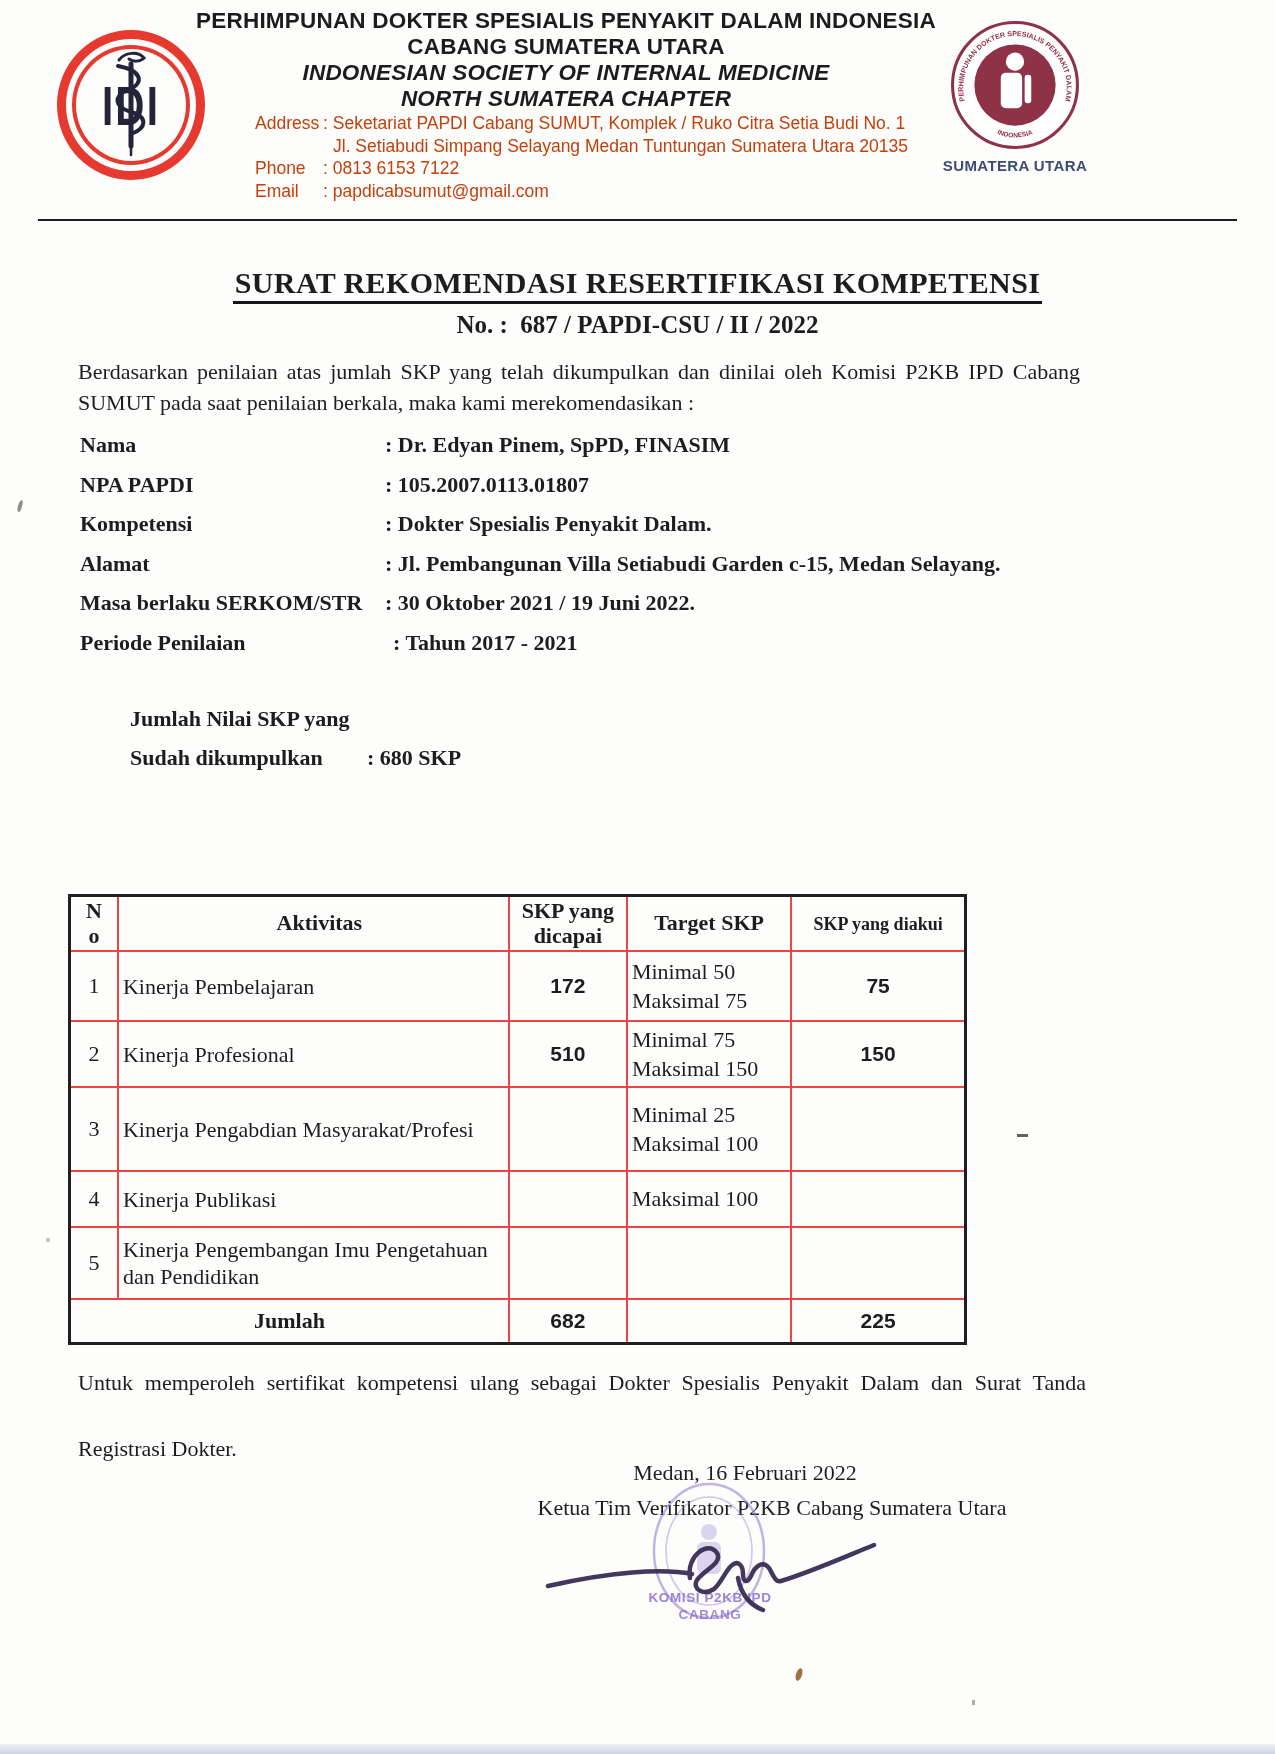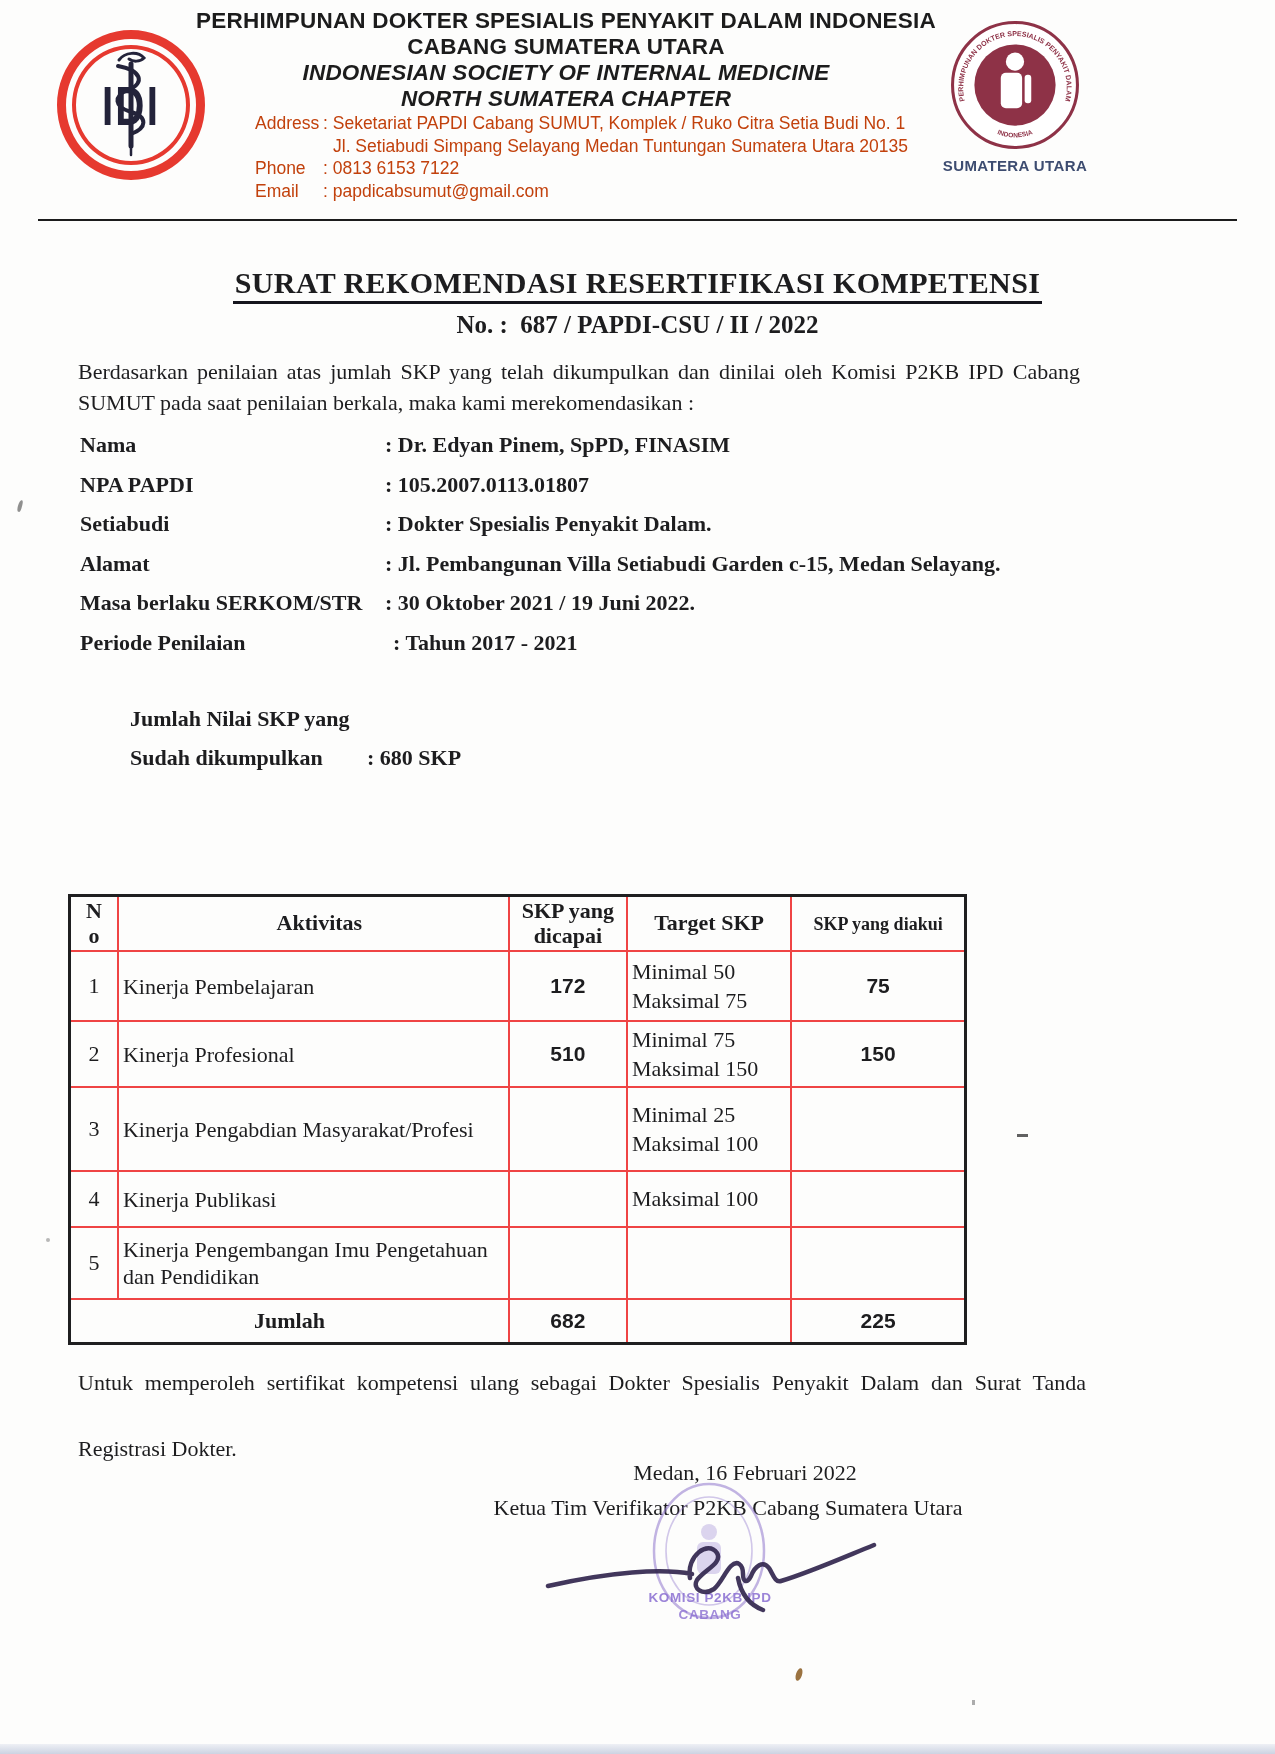--- a/index.html
+++ b/index.html
@@ -57,21 +57,21 @@
   .c-dicapai{width:119px;text-align:center;font-family:"Liberation Sans",sans-serif;font-weight:700;font-size:21px;}
   .c-target{width:166px;padding-left:13px;white-space:pre-line;line-height:1.35;}
   .c-diakui{width:177px;text-align:center;font-family:"Liberation Sans",sans-serif;font-weight:700;font-size:21px;}
   tr.r1{height:70px;} tr.r2{height:66px;} tr.r3{height:84px;} tr.r4{height:56px;} tr.r5{height:72px;}
   tr.rtotal{height:44px;}
   .c-total-label{text-align:center;font-weight:700;}
   
   .closing{position:absolute;left:78px;top:1350px;width:1008px;font-size:22px;line-height:66px;text-align:justify;}
   
   .sig-date{position:absolute;left:480px;top:1460px;width:530px;text-align:center;font-size:22px;}
-  .sig-role{position:absolute;left:408px;top:1495px;width:640px;text-align:center;font-size:22px;}
+  .sig-role{position:absolute;left:452px;top:1495px;width:640px;text-align:center;font-size:22px;}
   .stamp{position:absolute;left:650px;top:1480px;width:118px;height:142px;}
   .stamp-t1{position:absolute;left:628px;top:1590px;width:164px;text-align:center;
             font-family:"Liberation Sans",sans-serif;font-weight:700;font-size:13.5px;
             color:var(--stamp-purple,#8b6fd2);letter-spacing:.6px;opacity:.85;}
   .stamp-t2{position:absolute;left:628px;top:1607px;width:164px;text-align:center;
             font-family:"Liberation Sans",sans-serif;font-weight:700;font-size:13.5px;
             color:var(--stamp-purple,#8b6fd2);letter-spacing:.6px;opacity:.8;}
   .sig-scrawl{position:absolute;left:540px;top:1532px;}
   .sig-name{position:absolute;left:415px;top:1628px;width:660px;text-align:center;font-size:23px;}
   
@@ -161,21 +161,21 @@
   <div class="fields">
     <div class="field-row">
       <span class="field-label">Nama</span>
       <span class="field-value">: Dr. Edyan Pinem, SpPD, FINASIM</span>
     </div>
     <div class="field-row">
       <span class="field-label">NPA PAPDI</span>
       <span class="field-value">: 105.2007.0113.01807</span>
     </div>
     <div class="field-row">
-      <span class="field-label">Setiabudi</span>
+      <span class="field-label">Kompetensi</span>
       <span class="field-value">: Dokter Spesialis Penyakit Dalam.</span>
     </div>
     <div class="field-row">
       <span class="field-label">Alamat</span>
       <span class="field-value">: Jl. Pembangunan Villa Setiabudi Garden c-15, Medan Selayang.</span>
     </div>
     <div class="field-row">
       <span class="field-label">Masa berlaku SERKOM/STR</span>
       <span class="field-value">: 30 Oktober 2021 / 19 Juni 2022.</span>
     </div>

